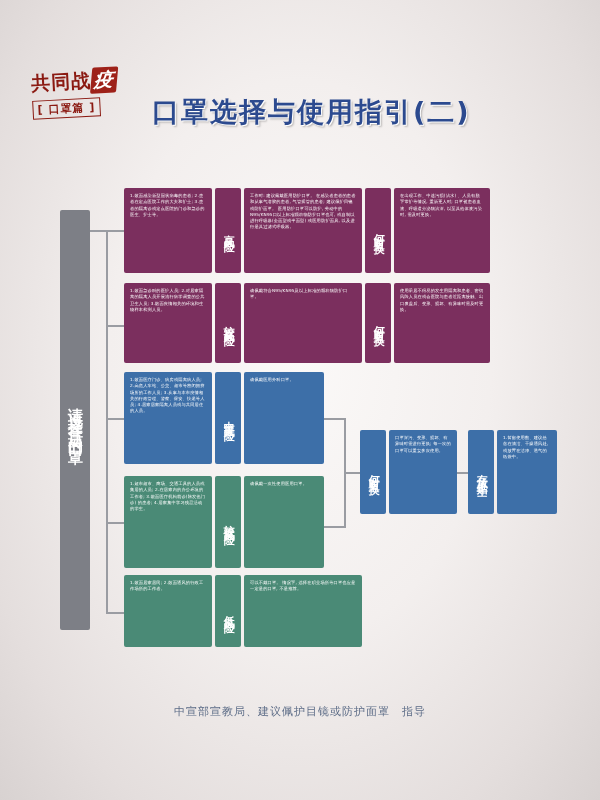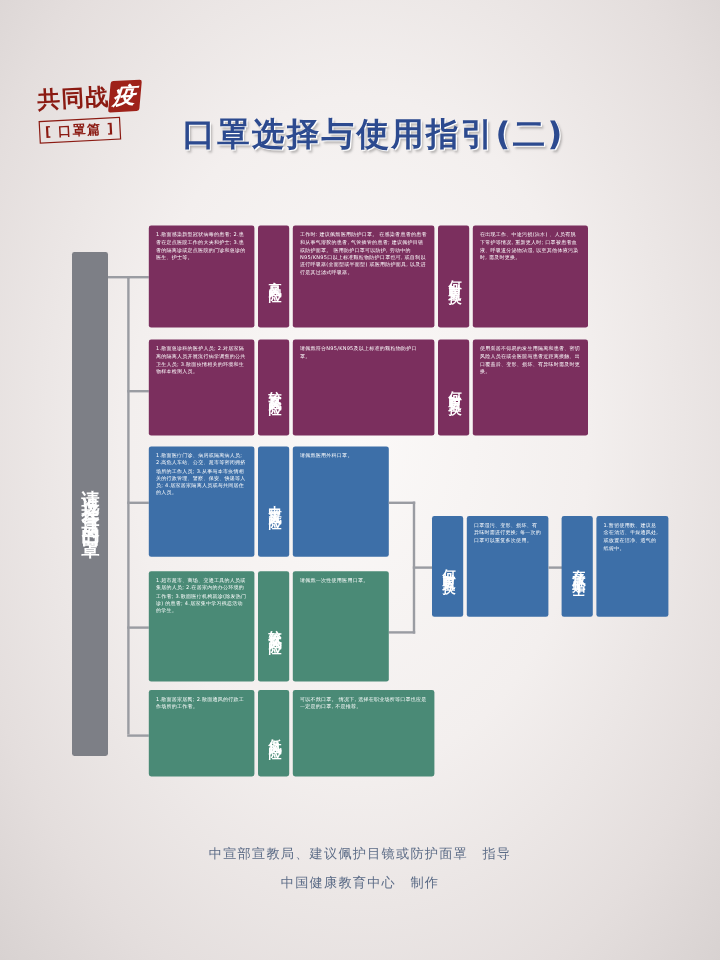--- a/index.html
+++ b/index.html
@@ -156,16 +156,15 @@
     <div class="box" style="left:124px;top:425px;width:88px;height:72px;background:#4a8a76;">1.散面居家居民;
 2.散面通风的行政工作场所的工作者。</div>
     <div class="box label vert" style="left:215px;top:425px;width:26px;height:72px;background:#4a8a76;">低风险</div>
     <div class="box" style="left:244px;top:425px;width:118px;height:72px;background:#4a8a76;">可以不戴口罩。
 情况下, 选择在职业场所等口罩也应是一定是的口罩, 不是推荐。</div>
 
   </div>
 
   <div class="footer">
     <div>中宣部宣教局、建议佩护目镜或防护面罩　指导</div>
-    <div>中国健康教育中心　制作</div>
   </div>
 
 </div>
 
 </body></html>

